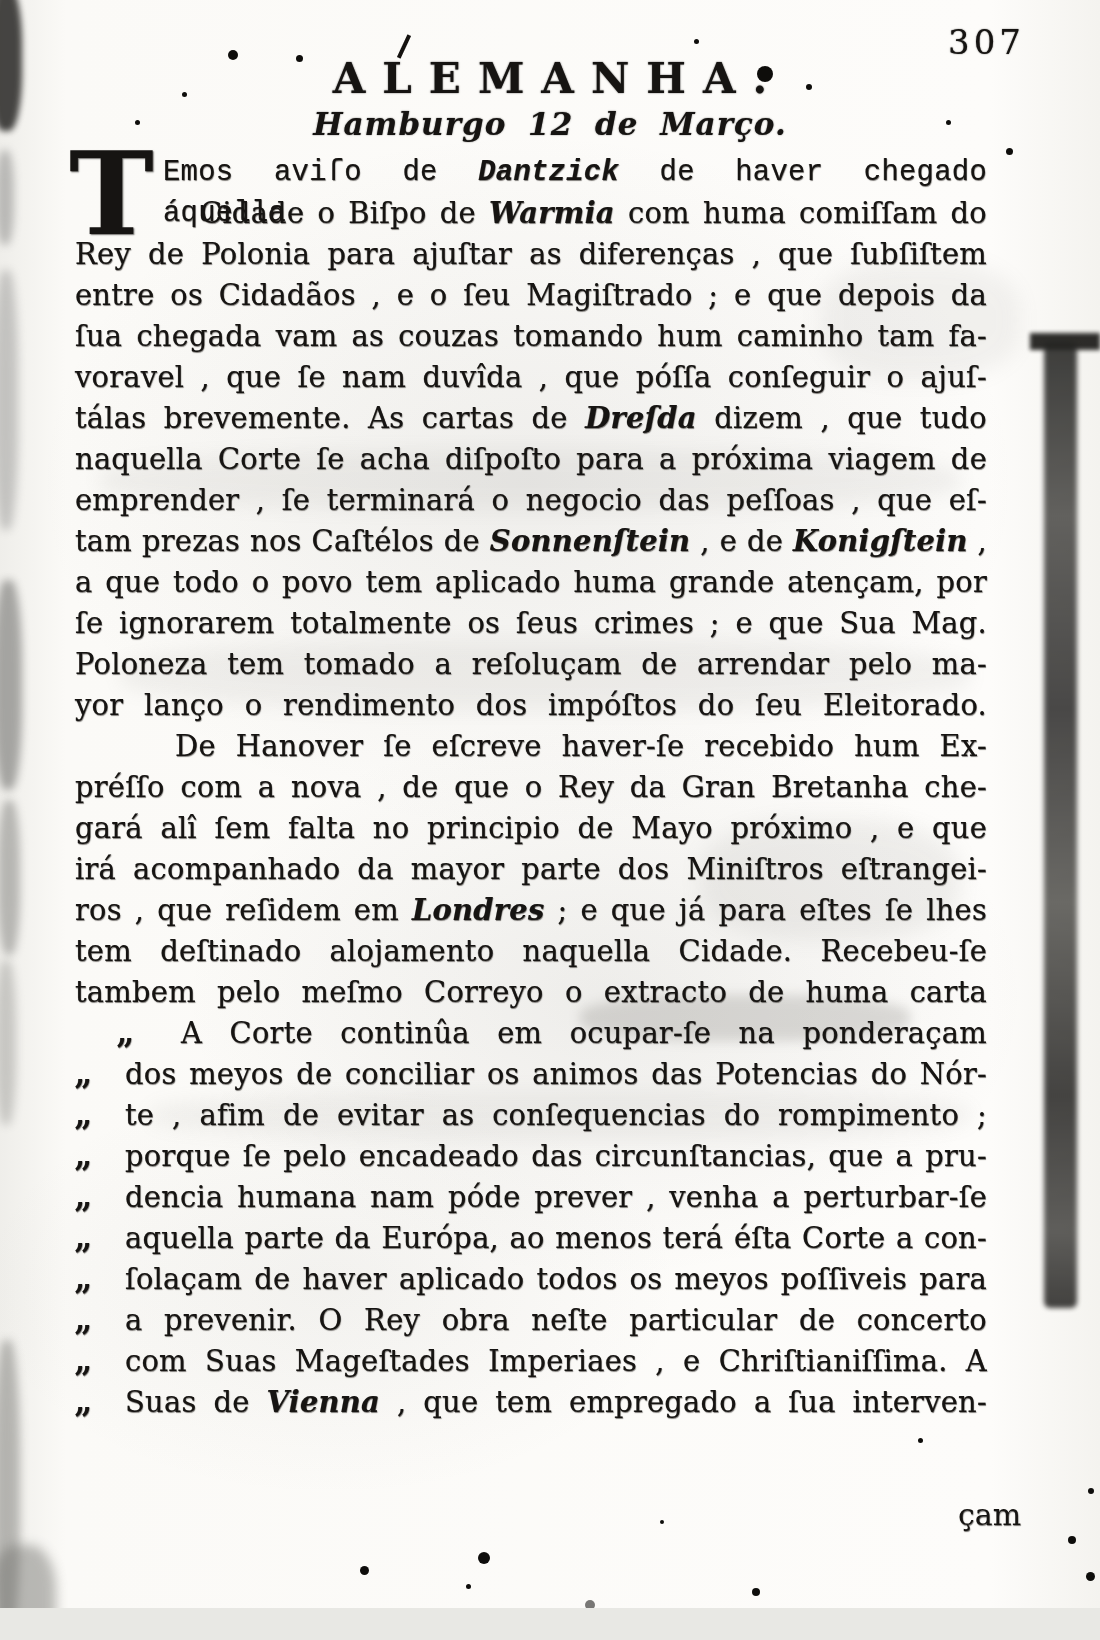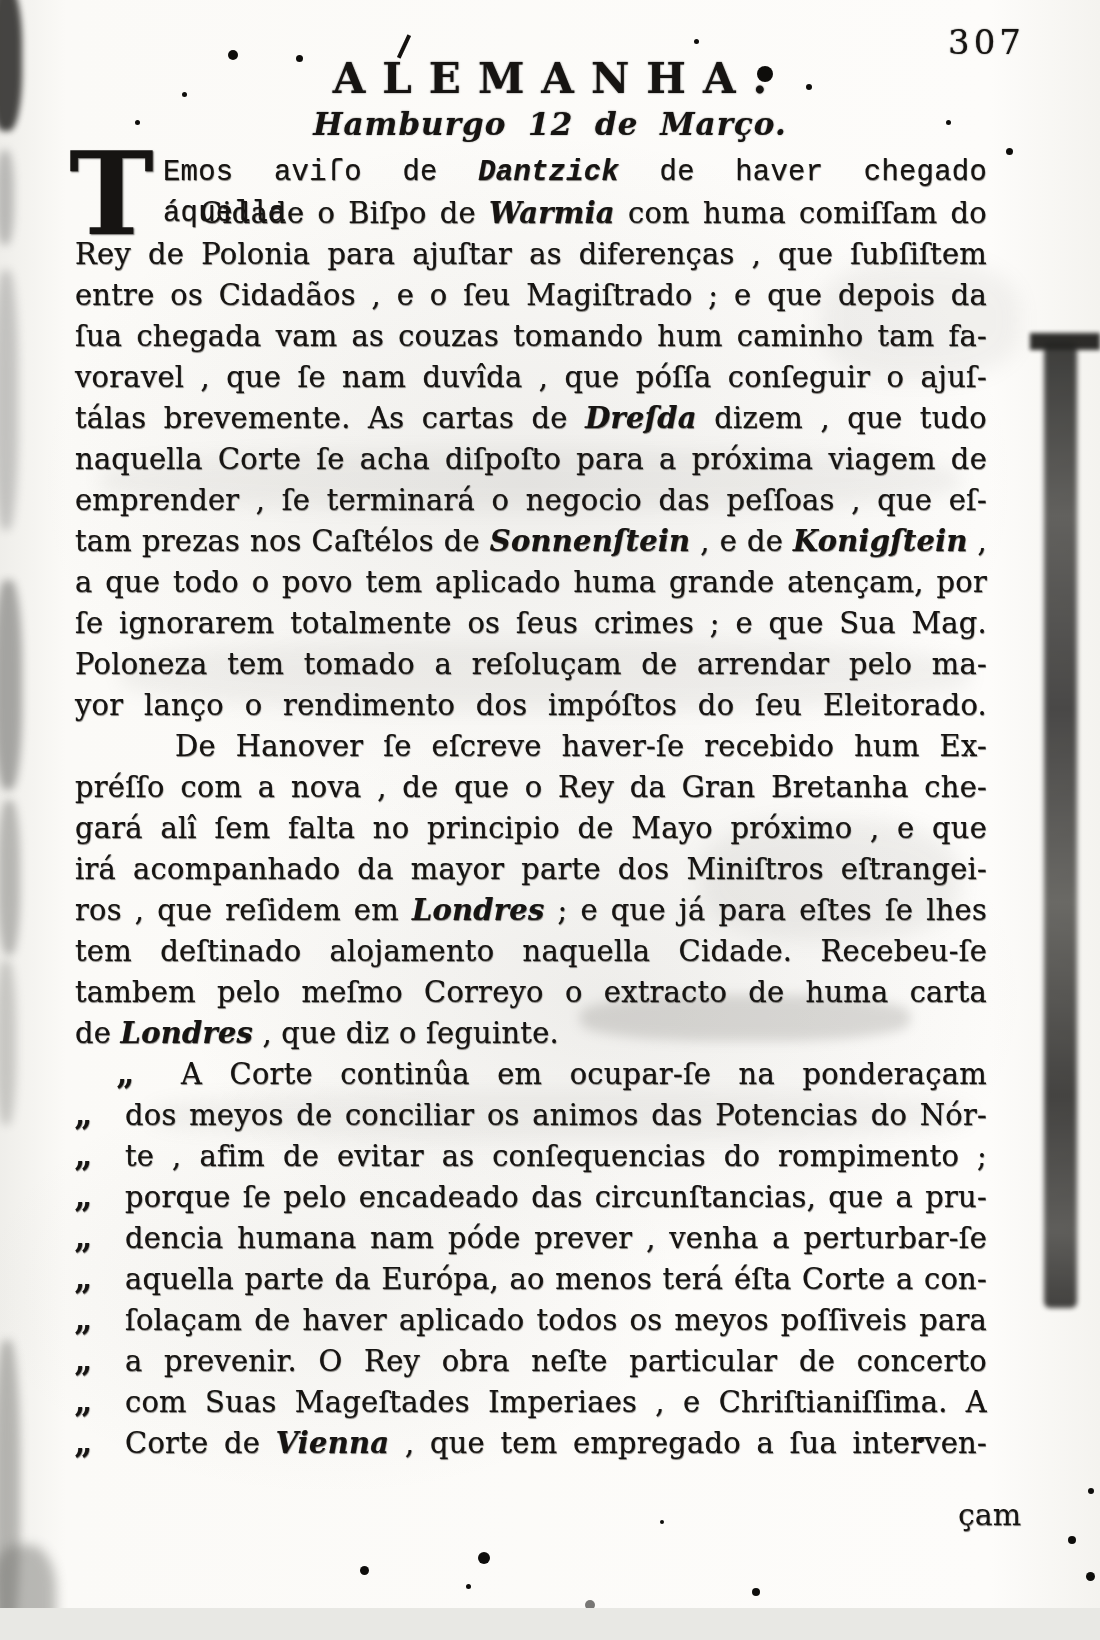--- a/index.html
+++ b/index.html
@@ -112,30 +112,29 @@
         <div class="line just"><span>yor lanço o rendimento dos impóſtos do ſeu Eleitorado.</span></div>
       </div>
       <div>
         <div class="line just" style="text-indent: 100px;"><span>De Hanover ſe eſcreve haver-ſe recebido hum Ex-</span></div>
         <div class="line just"><span>préſſo com a nova , de que o Rey da Gran Bretanha che-</span></div>
         <div class="line just"><span>gará alî ſem falta no principio de Mayo próximo , e que</span></div>
         <div class="line just"><span>irá acompanhado da mayor parte dos Miniſtros eſtrangei-</span></div>
         <div class="line just"><span>ros , que reſidem em </span><span class="it">Londres</span><span> ; e que já para eſtes ſe lhes</span></div>
         <div class="line just"><span>tem deſtinado alojamento naquella Cidade. Recebeu-ſe</span></div>
         <div class="line just"><span>tambem pelo meſmo Correyo o extracto de huma carta</span></div>
-        <div class="line"><span>de </span><span class="it">Londres</span><span> , que diz o ſeguinte.</span></div>
       </div>
       <div>
         <div class="line just"><span class="qmark" style="margin-left: 42px; margin-right: 14px;">,,</span><span>A Corte continûa em ocupar-ſe na ponderaçam</span></div>
         <div class="line just"><span class="qmark">,,</span><span>dos meyos de conciliar os animos das Potencias do Nór-</span></div>
         <div class="line just"><span class="qmark">,,</span><span>te , afim de evitar as conſequencias do rompimento ;</span></div>
         <div class="line just"><span class="qmark">,,</span><span>porque ſe pelo encadeado das circunſtancias, que a pru-</span></div>
         <div class="line just"><span class="qmark">,,</span><span>dencia humana nam póde prever , venha a perturbar-ſe</span></div>
         <div class="line just"><span class="qmark">,,</span><span>aquella parte da Európa, ao menos terá éſta Corte a con-</span></div>
         <div class="line just"><span class="qmark">,,</span><span>ſolaçam de haver aplicado todos os meyos poſſiveis para</span></div>
         <div class="line just"><span class="qmark">,,</span><span>a prevenir. O Rey obra neſte particular de concerto</span></div>
         <div class="line just"><span class="qmark">,,</span><span>com Suas Mageſtades Imperiaes , e Chriſtianiſſima. A</span></div>
-        <div class="line just"><span class="qmark">,,</span><span>Corte de </span><span class="it">Vienna</span><span> , que tem empregado a ſua interven-</span></div>
+        <div class="line just"><span class="qmark">,,</span><span>Suas de </span><span class="it">Vienna</span><span> , que tem empregado a ſua interven-</span></div>
       </div>
     </div>
 
   <div class="catchword">çam</div>
 </div>
 
 </body></html>

